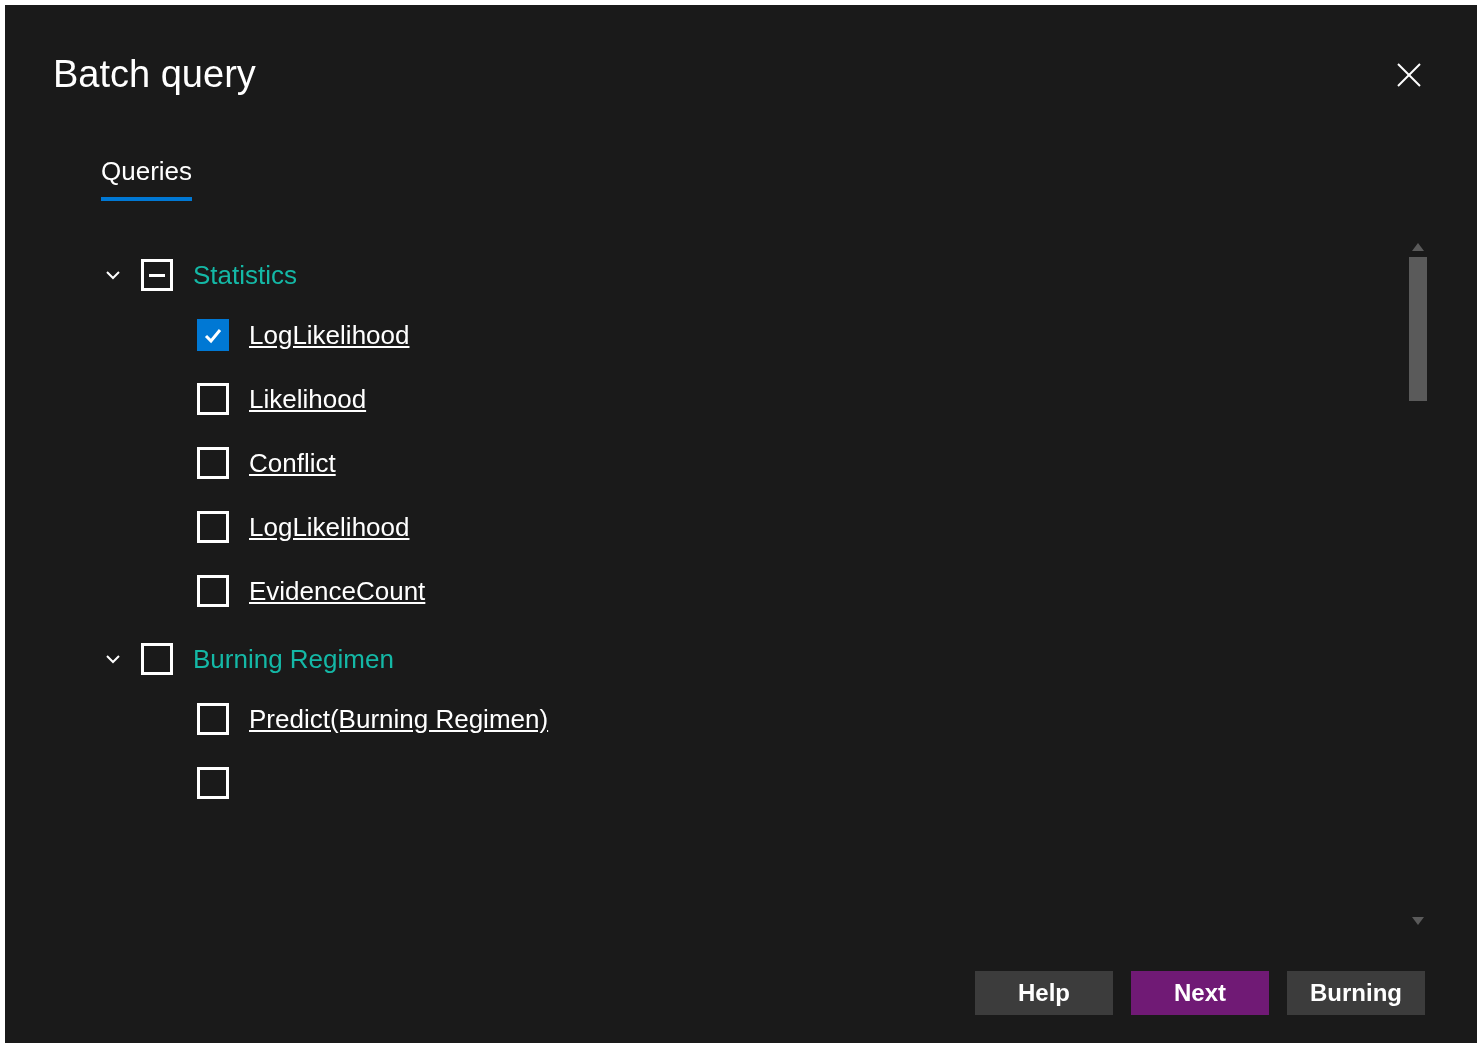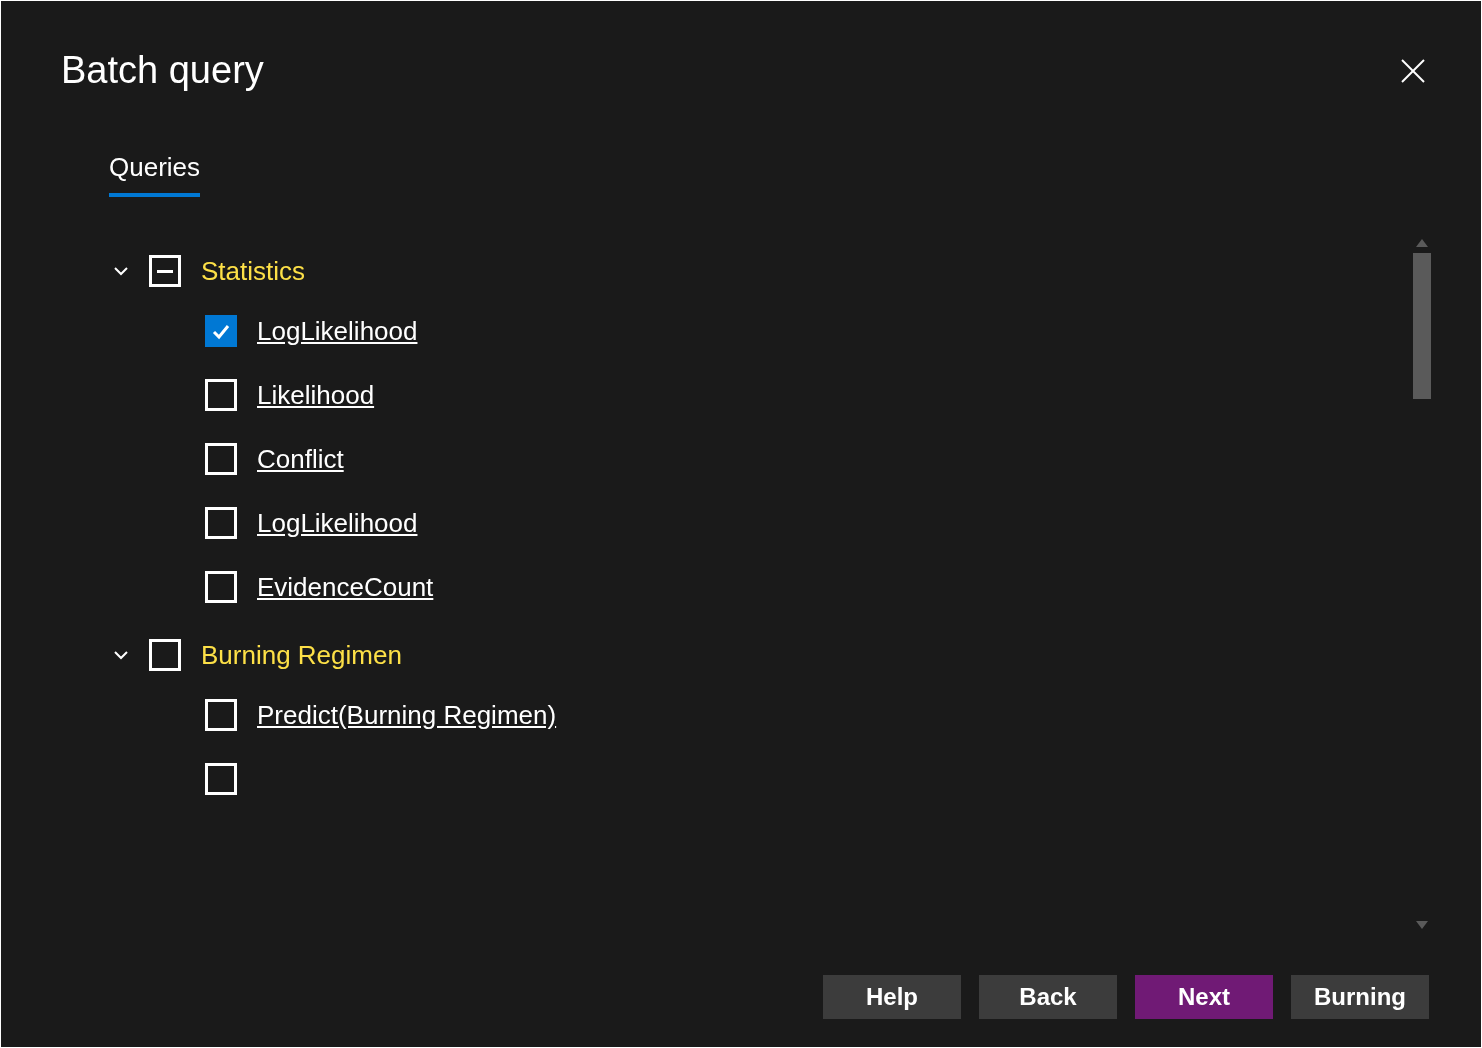--- a/index.html
+++ b/index.html
@@ -11,25 +11,25 @@
     background: #1a1a1a;
     font-family: "Segoe UI", -apple-system, BlinkMacSystemFont, sans-serif;
     color: #ffffff;
     width: 1482px;
     height: 1048px;
     overflow: hidden;
   }
   .dialog {
     width: 100%;
     height: 100%;
-    border: 1px solid #ffffff;
+    border: 5px solid #ffffff;
     background: #1a1a1a;
     display: flex;
     flex-direction: column;
-    padding: 48px 48px 24px 60px;
+    padding: 48px 48px 24px 48px;
   }
   .header {
     display: flex;
     justify-content: space-between;
     align-items: center;
     margin-bottom: 60px;
   }
   .title {
     font-size: 38px;
     font-weight: 400;
@@ -96,21 +96,21 @@
     cursor: pointer;
     flex-shrink: 0;
   }
   .tristate-box .dash {
     width: 16px;
     height: 3px;
     background: #ffffff;
   }
   .group-label {
     font-size: 26px;
-    color: #fde047;
+    color: #14b8a6;
     margin-left: 4px;
   }
   .tree-children {
     padding-left: 96px;
     text-decoration: underline;
   }
   .tree-item {
     display: flex;
     align-items: center;
     height: 64px;
@@ -309,18 +309,17 @@
       <div class="scroll-arrow">
         <svg width="12" height="8" viewBox="0 0 12 8">
             <polygon points="0,0 12,0 6,8" fill="#5a5a5a"></polygon>
           </svg>
       </div>
     </div>
   </div>
 
   <div class="footer">
     <button class="btn">Help</button>
-    <button class="btn">Back</button>
     <button class="btn primary">Next</button>
     <button class="btn">Burning</button>
   </div>
 
 </div>
 
 </body></html>

